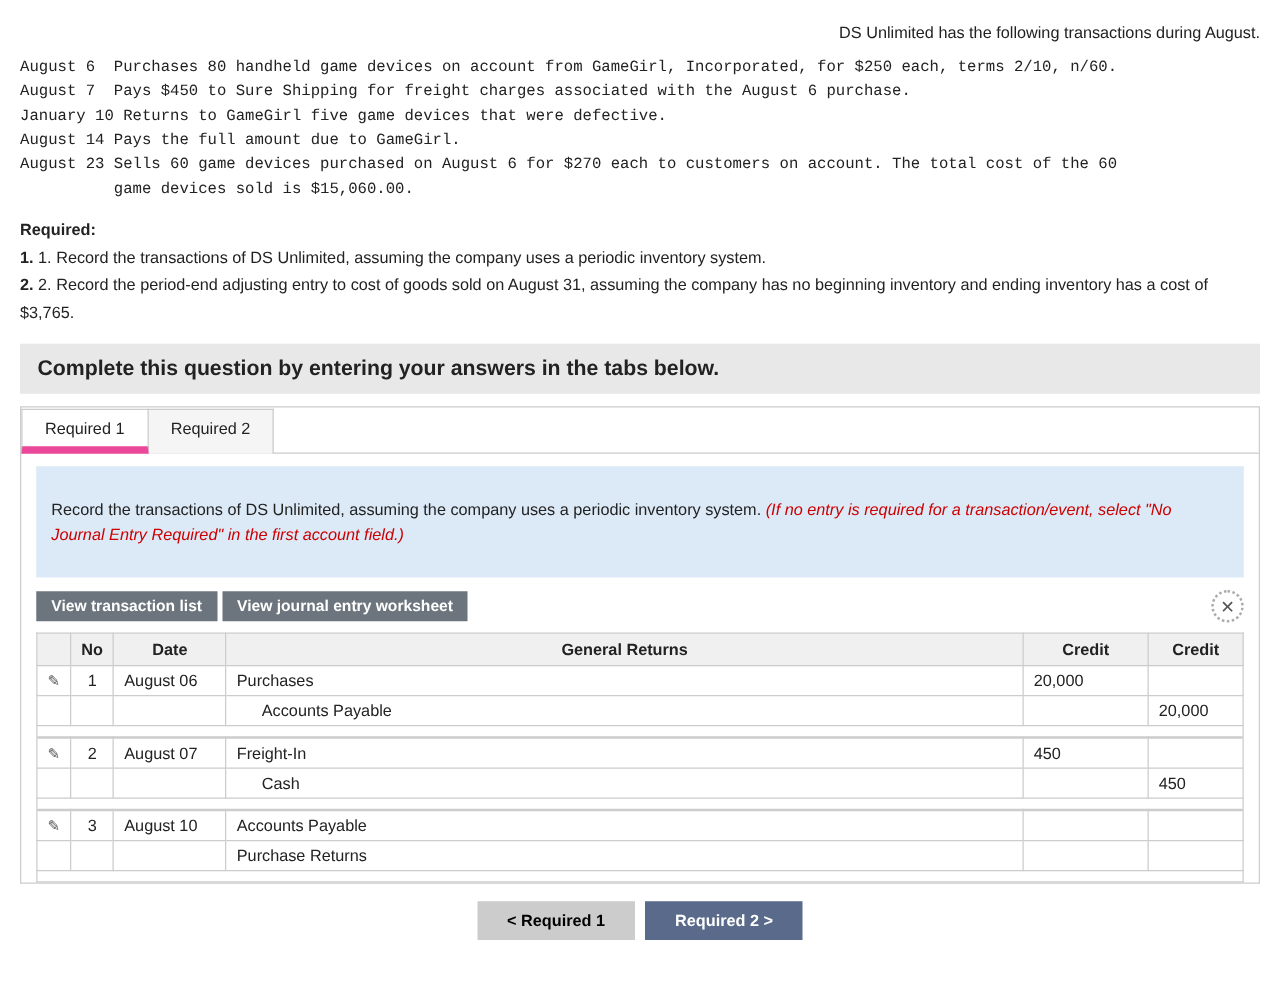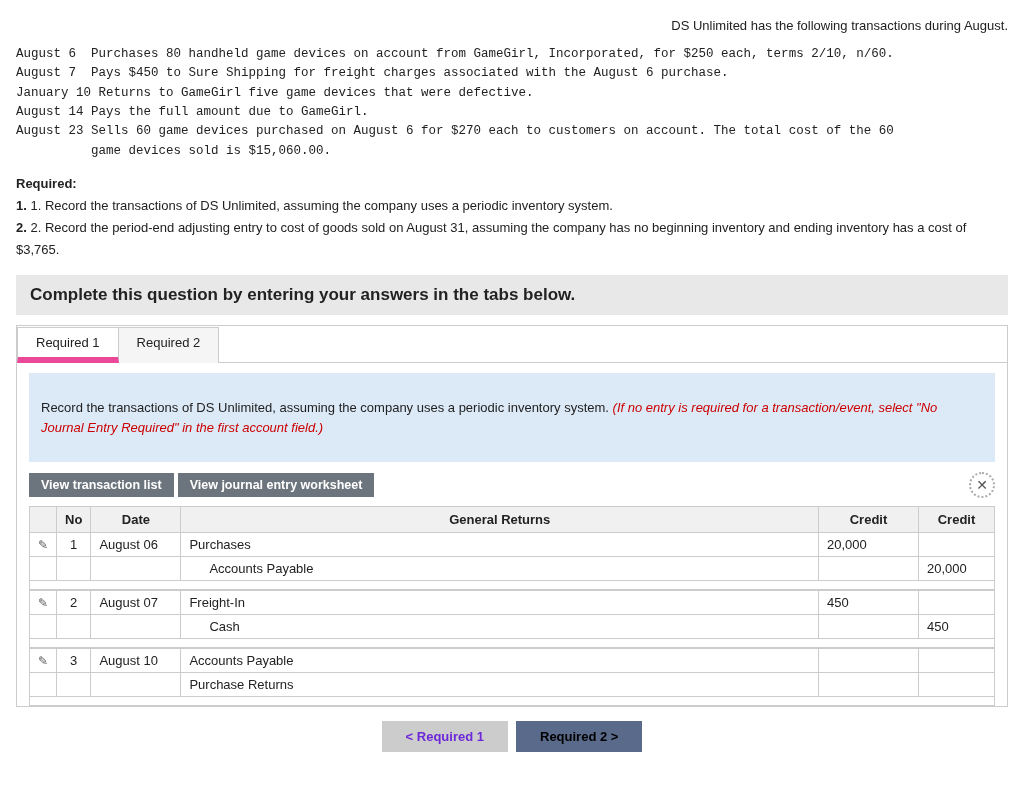--- a/index.html
+++ b/index.html
@@ -128,25 +128,25 @@
     }
     .btn-nav {
       padding: 8px 24px;
       font-size: 13px;
       cursor: pointer;
       border: none;
       font-weight: bold;
     }
     .btn-nav.prev {
       background: #ccc;
-      color: #6d28d9;
+      color: #000000;
     }
     .btn-nav.next {
       background: #5a6a8a;
-      color: #000000;
+      color: #ffffff;
     }
   </style>
 </head>
 <body>
 
 <div class="intro-text">
   <p style="margin-bottom:8px;text-align:right;">DS Unlimited has the following transactions during August.</p>
 
   <div class="mono">
     <div>August 6 &nbsp;Purchases 80 handheld game devices on account from GameGirl, Incorporated, for $250 each, terms 2/10, n/60.</div>

